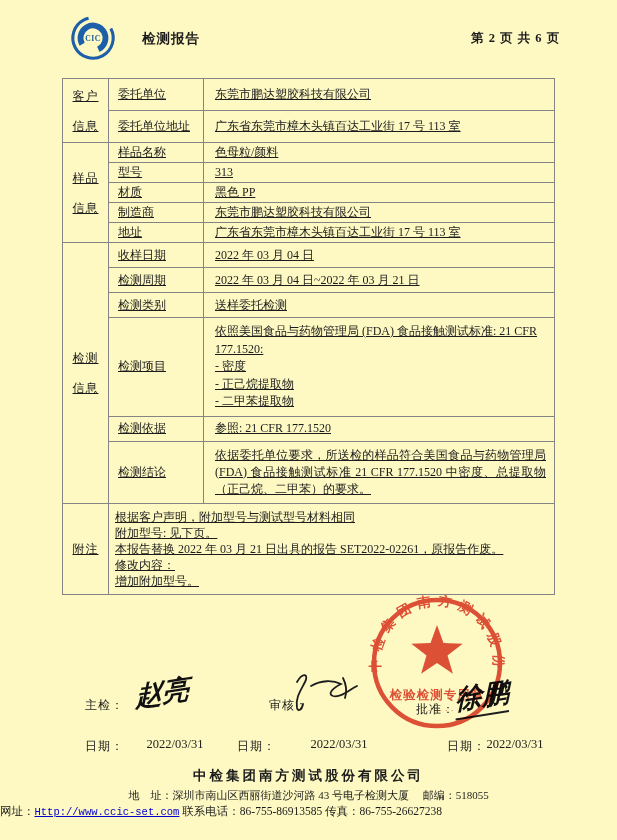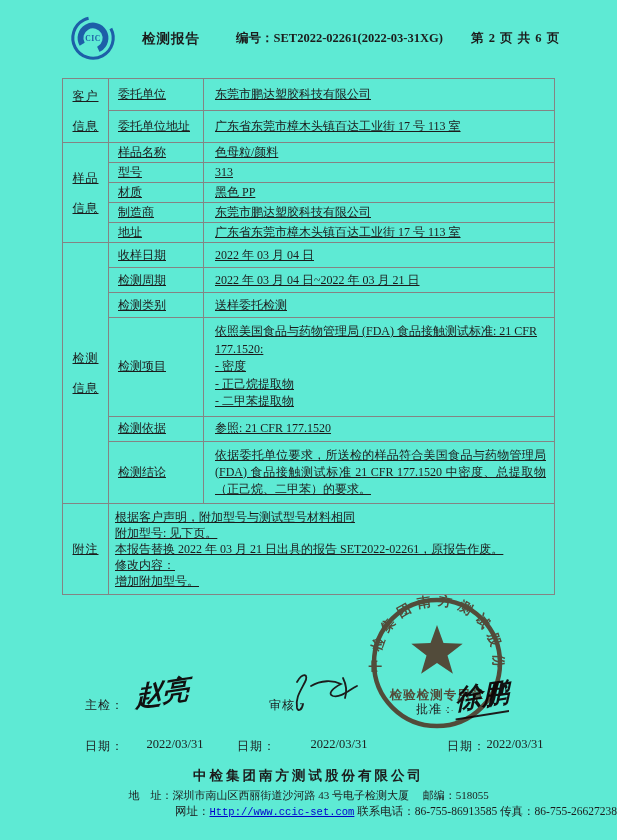--- a/index.html
+++ b/index.html
@@ -1,19 +1,19 @@
 <!DOCTYPE html>
 <html><head>
 <meta charset="utf-8">
 <style>
   * { margin:0; padding:0; box-sizing:border-box; }
   html,body { background:#e8e8e8; }
   .page {
     position:relative; width:617px; height:840px; margin:0 auto;
-    background:#5eead4; overflow:hidden;
+    background:#fef9c3; overflow:hidden;
     font-family:"Liberation Serif","DejaVu Serif",serif;
     color:#1c1c1c;
     padding-left:25px;
   }
   
   .logo { position:absolute; left:64px; top:13px; width:58px; height:50px; }
   .hdr-title { position:absolute; left:142px; top:30px; font-size:13.5px; font-weight:bold; letter-spacing:1px; }
   .hdr-no { position:absolute; left:236px; top:30px; font-size:12.5px; font-weight:bold; }
   .hdr-page { position:absolute; left:471px; top:30px; font-size:12.5px; font-weight:bold; letter-spacing:1px; }
   
@@ -37,40 +37,39 @@
     transform:rotate(-9deg) skewX(-8deg); color:#111; white-space:nowrap;
   }
   .sig-svg { position:absolute; }
   .date-label { position:absolute; font-size:12px; letter-spacing:1px; }
   .date-value { position:absolute; font-size:12.5px; width:70px; text-align:center; }
   
   .stamp { position:absolute; left:366px; top:595px; width:142px; height:140px; opacity:.88; mix-blend-mode:multiply; pointer-events:none; }
   
   .ft-company { position:absolute; left:0; right:0; top:767px; text-align:center; font-size:13.5px; font-weight:bold; letter-spacing:3px; }
   .ft-line2 { position:absolute; left:0; right:0; top:788px; text-align:center; font-size:11px; }
-  .ft-line3 { position:absolute; left:0; right:0; top:804px; text-align:right; font-size:11.5px; }
+  .ft-line3 { position:absolute; left:0; right:0; top:804px; text-align:left; font-size:11.5px; }
   .ft-url {
     color:#0000cc; text-decoration:underline;
     font-family:"Liberation Mono","DejaVu Sans Mono",monospace; font-size:10.5px;
   }
 </style>
 </head>
 <body>
 
 <div class="page">
 
   <svg class="logo" viewBox="0 0 60 52">
     <g stroke="#1d5fa8" fill="none">
       <circle cx="30" cy="26" r="21" stroke-width="3.2" stroke-dasharray="104 28" transform="rotate(-28 30 26)"></circle>
       <circle cx="30" cy="26" r="13" stroke-width="6" stroke-dasharray="62 20" transform="rotate(150 30 26)"></circle>
     </g>
     <text x="30" y="29" text-anchor="middle" font-size="8" font-weight="bold" fill="#1d5fa8" font-family="Liberation Serif, serif" letter-spacing="0.5">CIC</text>
   </svg>
   <div class="hdr-title">检测报告</div>
-  <div class="hdr-no"><span>编号：</span><span>SET2022-02261(2022-03-31XG)</span></div>
   <div class="hdr-page">第 2 页 共 6 页</div>
 
   <table class="report">
     <colgroup>
         <col style="width:46px">
         <col style="width:95px">
         <col>
       </colgroup>
 
     <tbody>

